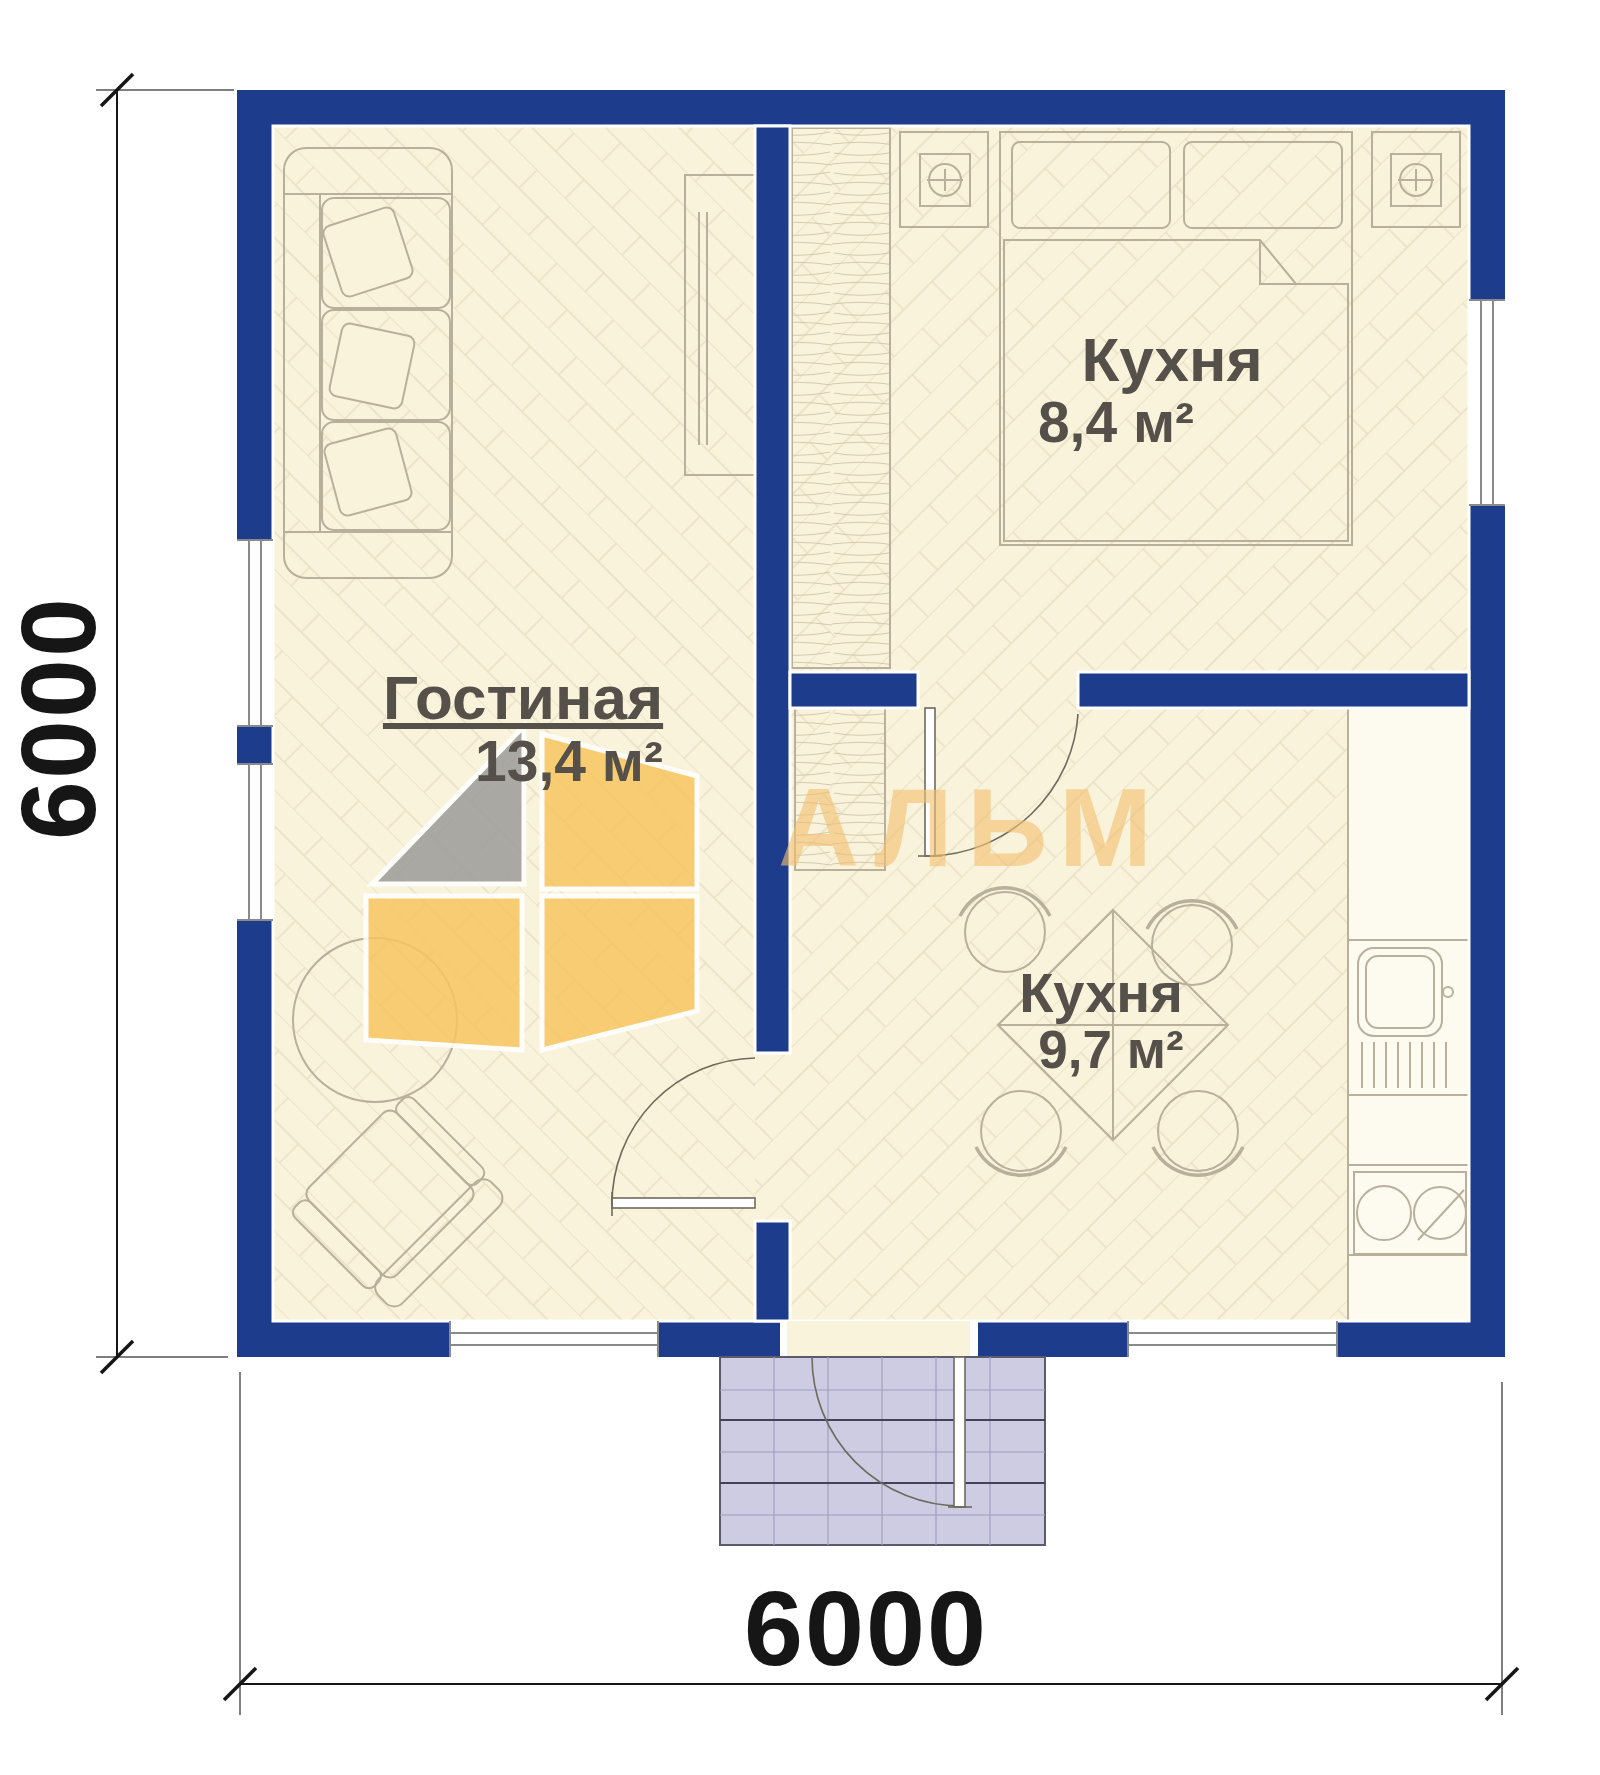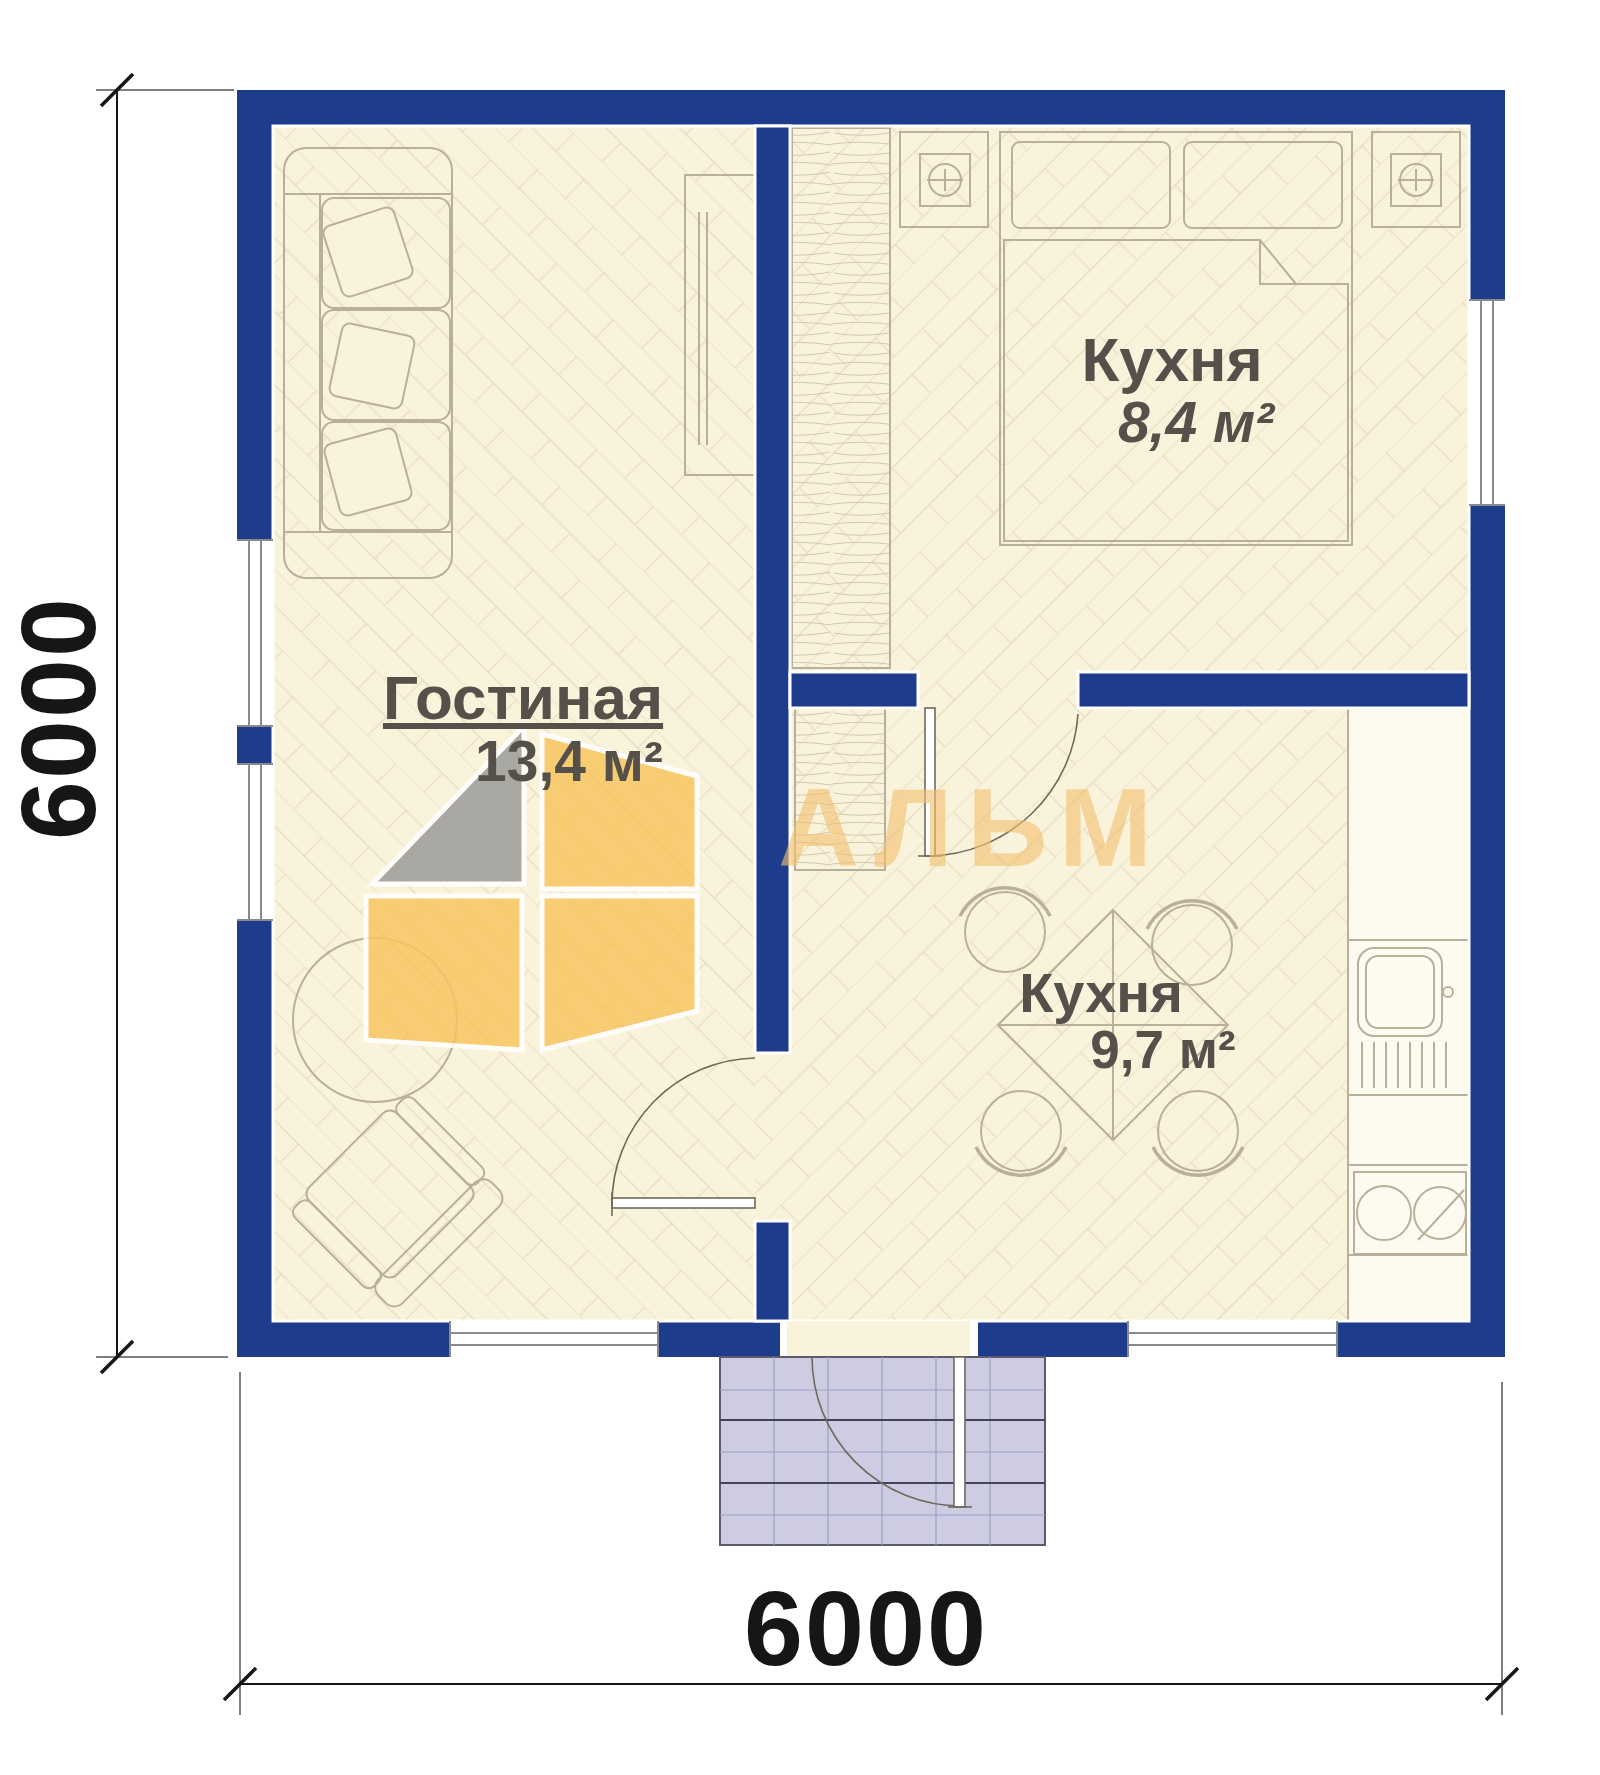--- a/index.html
+++ b/index.html
@@ -248,20 +248,20 @@
       <polygon class="logo-y" points="542,896 697,896 697,1011 542,1050"></polygon>
     </g>
   </svg>
 
   <div class="lbl wm wm1" style="left:972px;top:828px;">АЛЬМ</div>
 
   <div class="lbl room-name" style="left:523px;top:698px;text-decoration:underline;">Гостиная</div>
   <div class="lbl room-area" style="left:525px;top:761px;margin-left:44px;">13,4 м²</div>
 
   <div class="lbl room-name" style="left:1172px;top:360px;">Кухня</div>
-  <div class="lbl room-area" style="left:1196px;top:422px;font-style:italic;">8,4 м²</div>
+  <div class="lbl room-area" style="left:1116px;top:422px;">8,4 м²</div>
 
   <div class="lbl room-name-sm" style="left:1101px;top:993px;">Кухня</div>
-  <div class="lbl room-area-sm" style="left:1163px;top:1049px;text-align:right;">9,7 м²</div>
+  <div class="lbl room-area-sm" style="left:1111px;top:1049px;text-align:right;">9,7 м²</div>
 
   <div class="lbl dim-text dim-text-v" style="left:58px;top:718px;">6000</div>
   <div class="lbl dim-text" style="left:866px;top:1628px;">6000</div>
 </div>
 
 </body></html>

